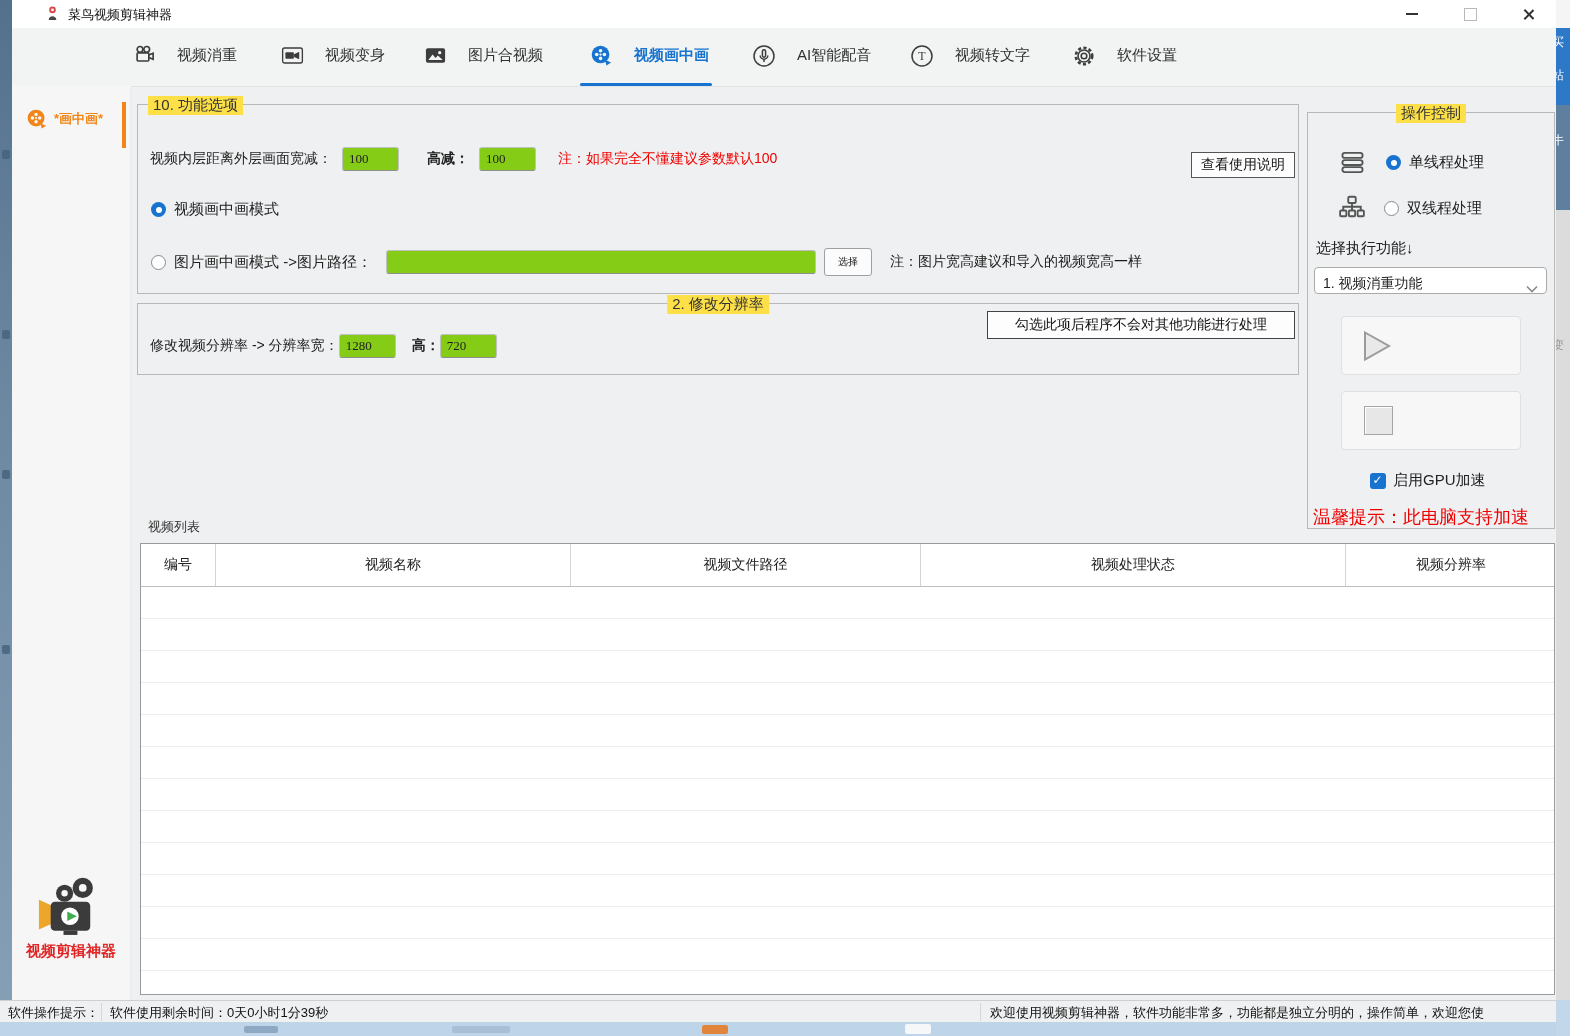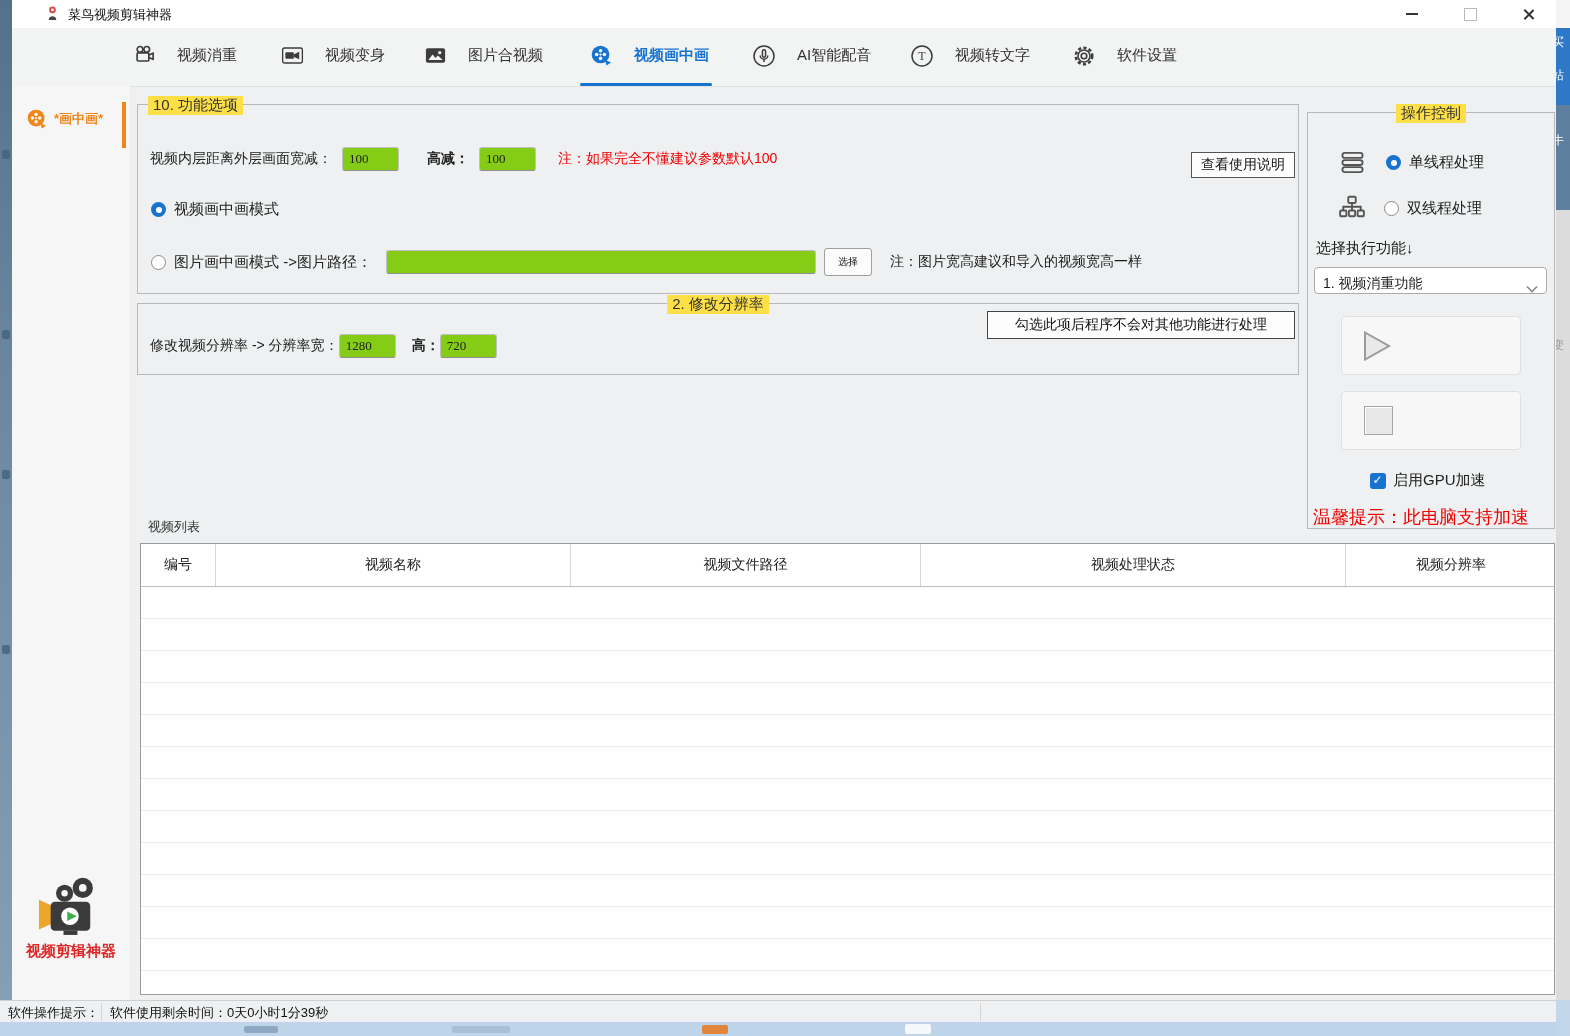--- a/index.html
+++ b/index.html
@@ -323,20 +323,21 @@
         <div class="trow"></div>
         <div class="trow"></div>
       </div>
   </div>
 
   <div class="statusbar">
     <span class="sb-item" style="left:8px">软件操作提示：</span>
     <span class="sb-sep" style="left:101px"></span>
     <span class="sb-item" style="left:110px">软件使用剩余时间：0天0小时1分39秒</span>
     <span class="sb-sep" style="left:980px"></span>
+    <span class="sb-item" style="left:990px">欢迎使用视频剪辑神器，软件功能非常多，功能都是独立分明的，操作简单，欢迎您使</span>
   </div>
 
   <div class="taskbar">
     <span class="tb-frag" style="left:244px;top:4px;width:34px;height:7px;background:#8fa9c4"></span>
     <span class="tb-frag" style="left:452px;top:4px;width:58px;height:7px;background:#a9bfd6"></span>
     <span class="tb-frag" style="left:702px;top:3px;width:26px;height:9px;background:#e2853c"></span>
     <span class="tb-frag" style="left:905px;top:2px;width:26px;height:10px;background:#f5f7f9"></span>
   </div>
 
   <div class="edge-right">

